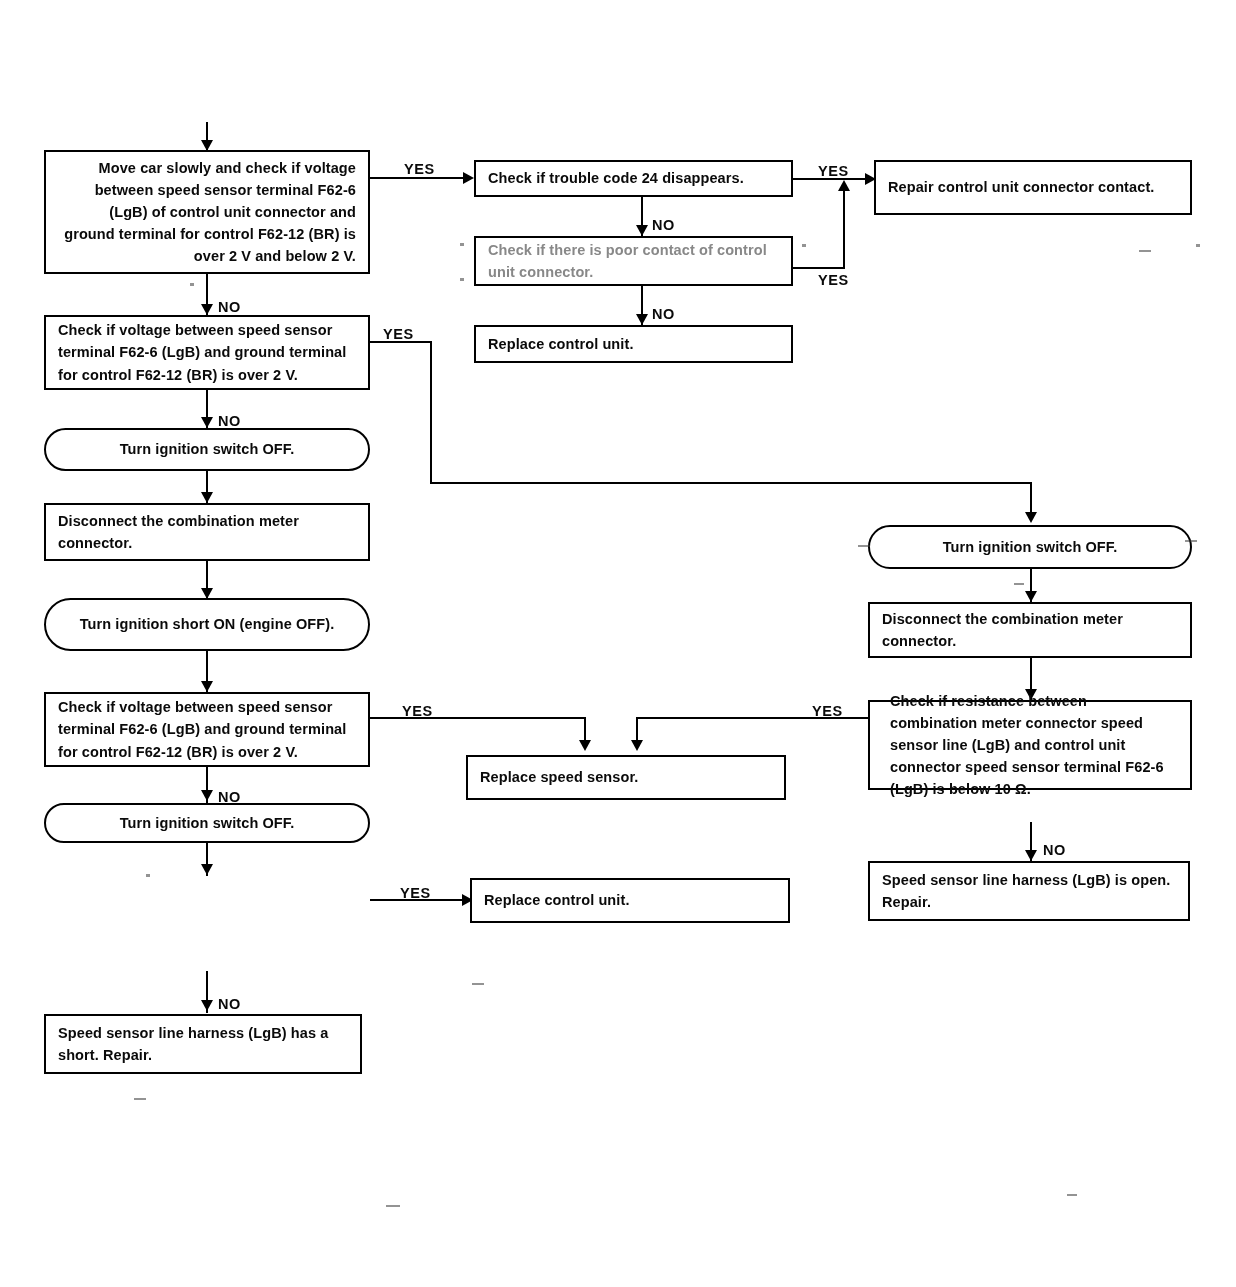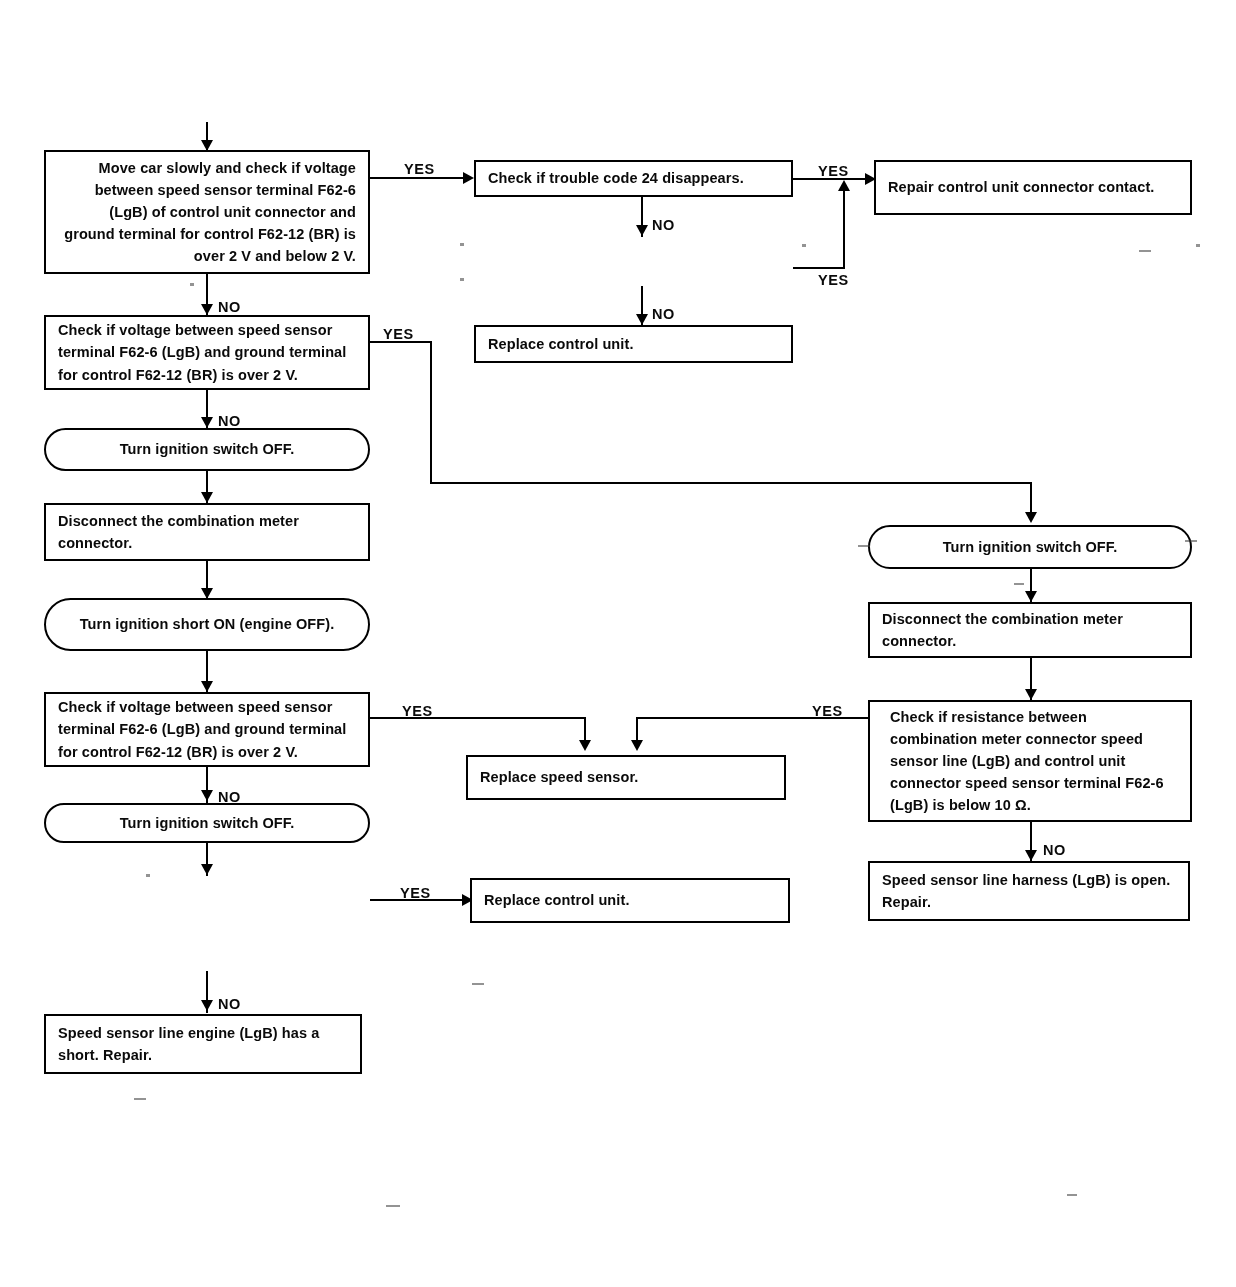--- a/index.html
+++ b/index.html
@@ -171,35 +171,38 @@
 
   <div class="ln h" style="left:370px; top:899px; width:97px;"></div>
   <div class="arrow right" style="left:462px; top:894px;"></div>
   <div class="elabel" style="left:400px; top:871px;">YES</div>
 
   <div class="ln v" style="left:206px; top:971px; height:42px;"></div>
   <div class="arrow down" style="left:201px; top:1000px;"></div>
   <div class="elabel" style="left:218px; top:982px;">NO</div>
 
   <div class="node" style="left:44px; top:1014px; width:318px; height:60px;">
-    <span class="txt">Speed sensor line engine (LgB) has a short.  Repair.</span>
+    <span class="txt">Speed sensor line harness (LgB) has a short.  Repair.</span>
   </div>
 
   <div class="node" style="left:474px; top:160px; width:319px; height:37px;">
     <span class="txt">Check if trouble code 24 disappears.</span>
   </div>
 
   <div class="ln h" style="left:793px; top:178px; width:76px;"></div>
   <div class="arrow right" style="left:865px; top:173px;"></div>
   <div class="elabel" style="left:818px; top:149px;">YES</div>
 
   <div class="ln v" style="left:641px; top:197px; height:40px;"></div>
   <div class="arrow down" style="left:636px; top:225px;"></div>
   <div class="elabel" style="left:652px; top:203px;">NO</div>
 
+  <div class="node faded" style="left:474px; top:236px; width:319px; height:50px;">
+    <span class="txt">Check if there is poor contact of control unit connector.</span>
+  </div>
 
   <div class="ln h" style="left:793px; top:267px; width:52px;"></div>
   <div class="ln v" style="left:843px; top:186px; height:83px;"></div>
   <div class="arrow up" style="left:838px; top:180px;"></div>
   <div class="elabel" style="left:818px; top:258px;">YES</div>
 
   <div class="ln v" style="left:641px; top:286px; height:40px;"></div>
   <div class="arrow down" style="left:636px; top:314px;"></div>
   <div class="elabel" style="left:652px; top:292px;">NO</div>
 
@@ -226,21 +229,21 @@
   <div class="ln v" style="left:1030px; top:569px; height:33px;"></div>
   <div class="arrow down" style="left:1025px; top:591px;"></div>
 
   <div class="node" style="left:868px; top:602px; width:324px; height:56px;">
     <span class="txt">Disconnect the combination meter connector.</span>
   </div>
 
   <div class="ln v" style="left:1030px; top:658px; height:44px;"></div>
   <div class="arrow down" style="left:1025px; top:689px;"></div>
 
-  <div class="node" style="left:868px; top:700px; width:324px; height:122px;padding-left:20px;">
+  <div class="node" style="left:868px; top:700px; width:324px; height:90px;padding-left:20px;">
     <span class="txt">Check if resistance between combination meter connector speed sensor line (LgB) and control unit connector speed sensor terminal F62-6 (LgB) is below 10 Ω.</span>
   </div>
 
   <div class="ln h" style="left:636px; top:717px; width:234px;"></div>
   <div class="ln v" style="left:636px; top:717px; height:27px;"></div>
   <div class="arrow down" style="left:631px; top:740px;"></div>
   <div class="elabel" style="left:812px; top:689px;">YES</div>
 
   <div class="ln v" style="left:1030px; top:822px; height:40px;"></div>
   <div class="arrow down" style="left:1025px; top:850px;"></div>

